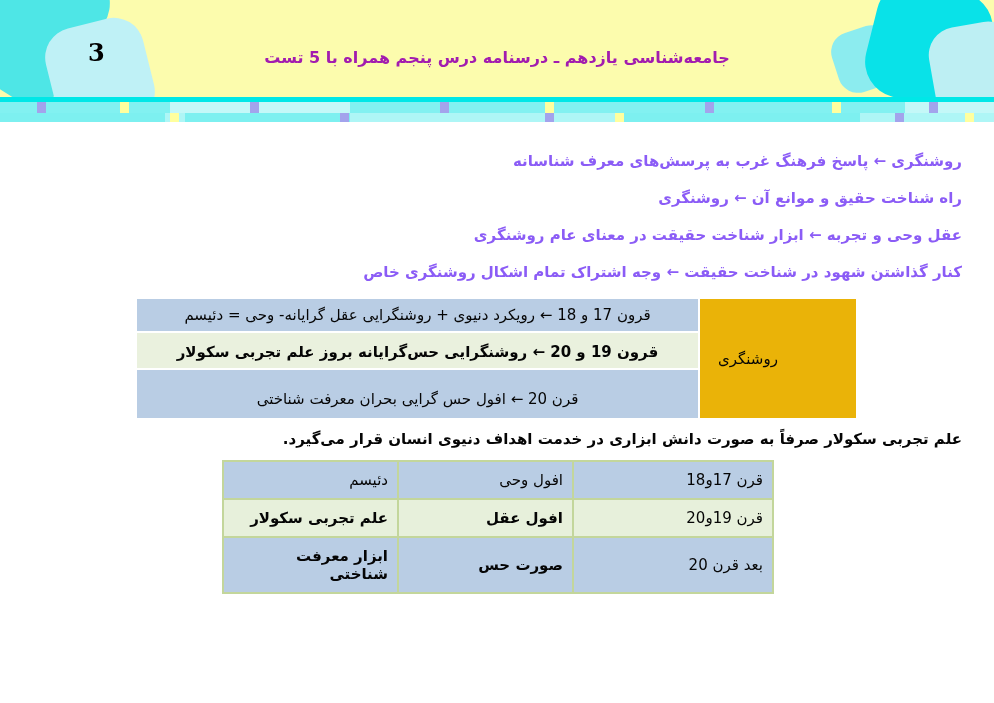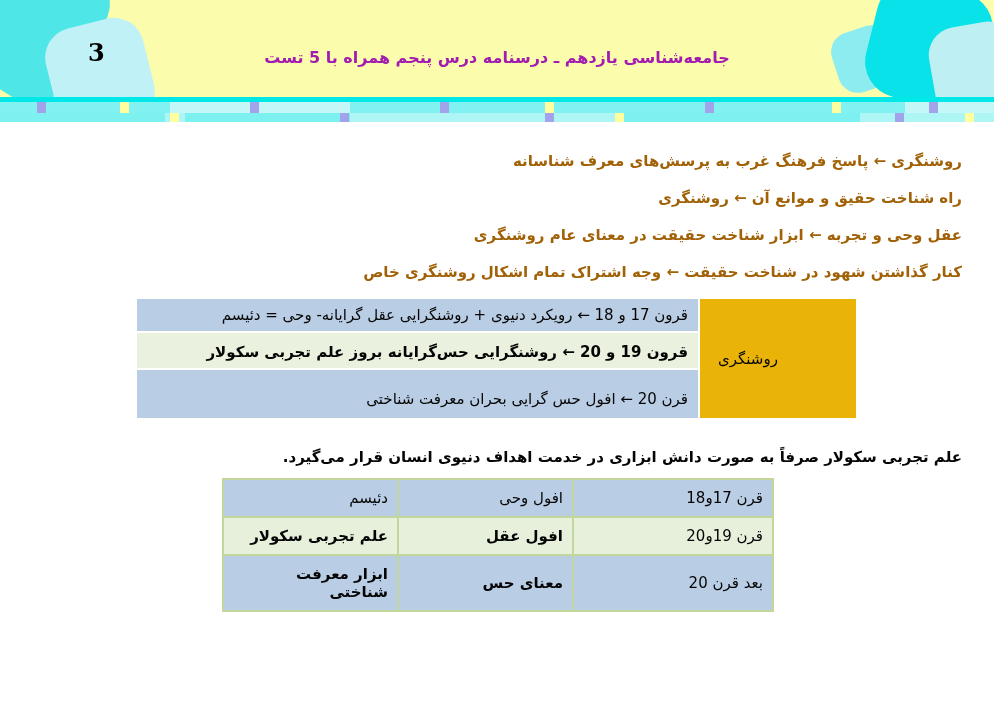--- a/index.html
+++ b/index.html
@@ -33,36 +33,36 @@
   .band-rowA{ position:absolute; top:5px; left:0; width:994px; height:11px; background:#82f1f1; }
   .band-rowB{ position:absolute; top:16px; left:0; width:994px; height:9px; background:#aef6f6; }
   .seg{ position:absolute; top:0; height:100%; }
   .seg-light{ background:#c4f8f8; }
   .seg-mid{ background:#7df0f0; }
   .tick{ position:absolute; top:0; width:9px; height:100%; }
   .tick-y{ background:#ffff9e; }
   .tick-p{ background:#a3a3ec; }
   
   .content{ position:absolute; top:122px; right:0; width:994px; padding:21px 32px 0 0; }
-  .line{ font-size:15px; font-weight:bold; color:#a16207; line-height:37px; white-space:nowrap; }
+  .line{ font-size:15px; font-weight:bold; color:#8b5cf6; line-height:37px; white-space:nowrap; }
   
   .table1{
     border-collapse:collapse; width:723px; margin:6px 104px 0 0;
     border:1px solid #cfe0ae; table-layout:fixed;
   }
   .table1 td{ border:2px solid #ffffff; vertical-align:middle; font-size:15px; color:#050505; }
-  .t1-text{ text-align:right; padding:7px 10px; background:#b9cde4; }
+  .t1-text{ text-align:center; padding:7px 10px; background:#b9cde4; }
   .t1-r1{ font-weight:400; }
   .t1-r2{ font-weight:bold; background:#eaf1de !important; padding-top:10px; }
   .t1-r3{ font-weight:normal; padding-top:20px; padding-bottom:10px; }
   .t1-green{
     width:158px; background:#eab308; text-align:left; padding:0 8px 0 18px;
     font-weight:400;
   }
-  .note{ font-size:15px; font-weight:bold; color:#050505; margin-top:25px; line-height:24px; }
+  .note{ font-size:15px; font-weight:bold; color:#050505; margin-top:7px; line-height:24px; }
   
   .table2{
     border-collapse:collapse; width:552px; margin:9px 188px 0 0; table-layout:fixed;
   }
   .table2 td{
     border:2px solid #c3d69b; vertical-align:middle; font-size:15px; color:#050505;
     text-align:right; padding:9px 9px; background:#b9cde4;
   }
   .t2-row2 td{ background:#e7f0db; }
   .t2-col1{ width:200px; font-weight:400; }
@@ -142,20 +142,20 @@
           <td class="t2-cell">افول وحی</td>
           <td class="t2-cell">دئیسم</td>
         </tr>
         <tr class="t2-row2">
           <td class="t2-col1">قرن 19و20</td>
           <td class="t2-cell t2-bold">افول عقل</td>
           <td class="t2-cell t2-bold">علم تجربی سکولار</td>
         </tr>
         <tr>
           <td class="t2-col1">بعد قرن 20</td>
-          <td class="t2-cell t2-bold">معنای حس</td>
+          <td class="t2-cell t2-bold">صورت حس</td>
           <td class="t2-cell t2-bold">ابزار معرفت شناختی</td>
         </tr>
       </tbody>
     </table>
 
   </div>
 </div>
 
 </body></html>

